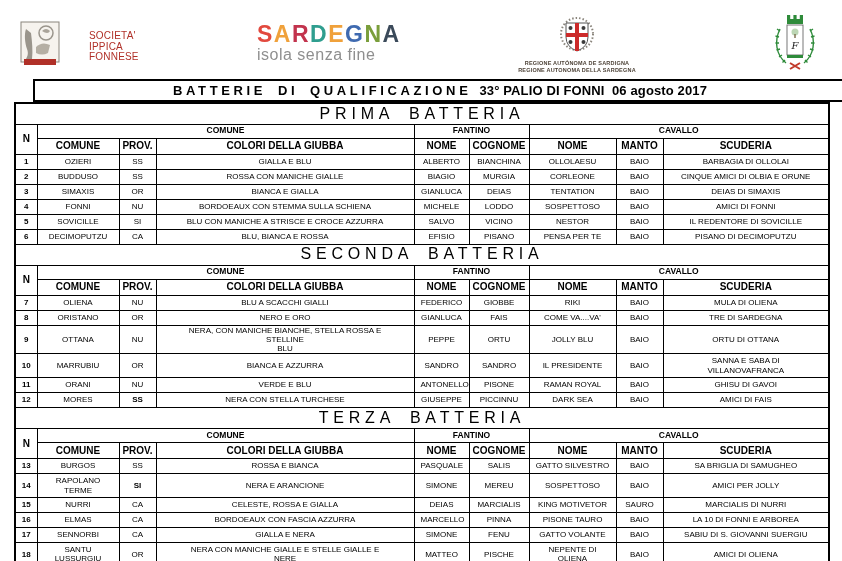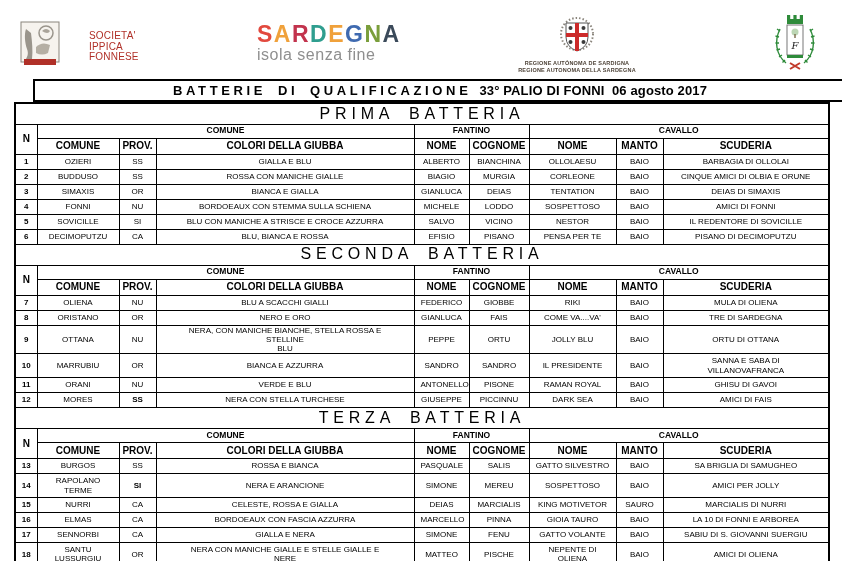--- a/index.html
+++ b/index.html
@@ -385,21 +385,21 @@
       <td class="c-cell">MARCIALIS DI NURRI</td>
     </tr>
 
     <tr class="data-row">
       <td class="n-cell">16</td>
       <td class="c-cell">ELMAS</td>
       <td class="c-cell">CA</td>
       <td class="c-cell colori-cell">BORDOEAUX CON FASCIA AZZURRA</td>
       <td class="c-cell">MARCELLO</td>
       <td class="c-cell">PINNA</td>
-      <td class="c-cell">GIOIA TAURO</td>
+      <td class="c-cell">PISONE TAURO</td>
       <td class="c-cell">BAIO</td>
       <td class="c-cell">LA 10 DI FONNI E ARBOREA</td>
     </tr>
 
     <tr class="data-row">
       <td class="n-cell">17</td>
       <td class="c-cell">SENNORBI</td>
       <td class="c-cell">CA</td>
       <td class="c-cell colori-cell">GIALLA E NERA</td>
       <td class="c-cell">SIMONE</td>

